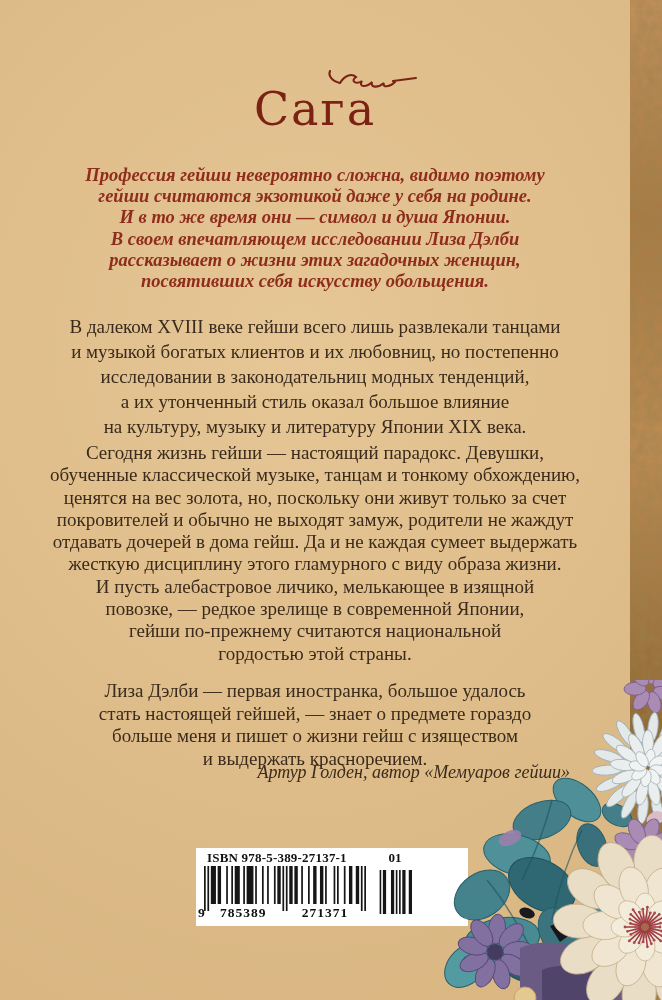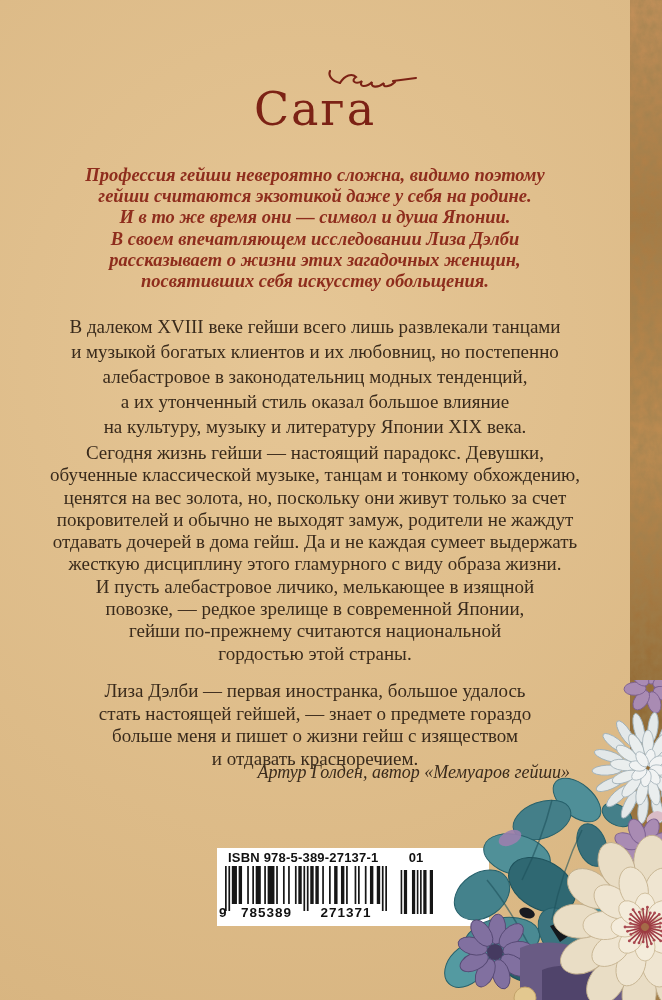--- a/index.html
+++ b/index.html
@@ -30,21 +30,21 @@
   .col > div{white-space:nowrap;font-family:Liberation Serif, serif;}
   .quote{top:165px;font-size:18.5px;line-height:21.2px;font-weight:700;font-style:italic;color:var(--quote-red,#8e2d1d);}
   .para1{top:314px;font-size:19px;line-height:25px;}
   .para2{top:442px;font-size:19px;line-height:22.3px;}
   .para3{top:680px;font-size:19px;line-height:22.5px;}
   .attribution{top:762px;font-size:18px;font-style:italic;text-align:right;padding-right:45px;box-sizing:border-box;}
 
   .barcode-box{
     position:absolute;left:196px;top:848px;width:272px;height:78px;
     background:var(--barcode-background,#fff);z-index:4;
-    font-family:Liberation Sans, sans-serif;color:#111;margin-left:21px;
+    font-family:Liberation Serif, serif;color:#111;
   }
   .isbn-label{position:absolute;left:11px;top:2px;font-size:13px;font-weight:700;letter-spacing:.2px;}
   .addon-label{position:absolute;left:181px;top:2px;width:36px;text-align:center;font-size:13px;font-weight:700;}
   .main-bars{position:absolute;left:8px;top:18px;}
   .addon-bars{position:absolute;left:182px;top:22px;}
   .ean-digits{position:absolute;left:0;top:57px;width:176px;font-size:13.5px;font-weight:700;}
   .ean-digits .d0{position:absolute;left:2px;}
   .ean-digits .d1{position:absolute;left:24px;width:62px;letter-spacing:1px;}
   .ean-digits .d2{position:absolute;left:98px;width:62px;text-align:center;letter-spacing:1px;}
 
@@ -91,41 +91,41 @@
       <div>гейши считаются экзотикой даже у себя на родине.</div>
       <div>И в то же время они — символ и душа Японии.</div>
       <div>В своем впечатляющем исследовании Лиза Дэлби</div>
       <div>рассказывает о жизни этих загадочных женщин,</div>
       <div>посвятивших себя искусству обольщения.</div>
     </div>
 
   <div class="col para1">
       <div>В далеком XVIII веке гейши всего лишь развлекали танцами</div>
       <div>и музыкой богатых клиентов и их любовниц, но постепенно</div>
-      <div>алебастровое в законодательниц модных тенденций,</div>
+      <div>исследовании в законодательниц модных тенденций,</div>
       <div>а их утонченный стиль оказал большое влияние</div>
       <div>на культуру, музыку и литературу Японии XIX века.</div>
     </div>
   <div class="col para2">
       <div>Сегодня жизнь гейши — настоящий парадокс. Девушки,</div>
       <div>обученные классической музыке, танцам и тонкому обхождению,</div>
       <div>ценятся на вес золота, но, поскольку они живут только за счет</div>
       <div>покровителей и обычно не выходят замуж, родители не жаждут</div>
       <div>отдавать дочерей в дома гейш. Да и не каждая сумеет выдержать</div>
       <div>жесткую дисциплину этого гламурного с виду образа жизни.</div>
       <div>И пусть алебастровое личико, мелькающее в изящной</div>
       <div>повозке, — редкое зрелище в современной Японии,</div>
       <div>гейши по-прежнему считаются национальной</div>
       <div>гордостью этой страны.</div>
     </div>
   <div class="col para3">
       <div>Лиза Дэлби — первая иностранка, большое удалось</div>
       <div>стать настоящей гейшей, — знает о предмете гораздо</div>
       <div>больше меня и пишет о жизни гейш с изяществом</div>
-      <div>и отдавать красноречием.</div>
+      <div>и выдержать красноречием.</div>
     </div>
   <div class="col attribution">Артур Голден, автор «Мемуаров гейши»</div>
 
   <div class="barcode-box">
     <div class="isbn-label">ISBN 978-5-389-27137-1</div>
     <div class="addon-label">01</div>
     <svg class="main-bars" id="mainBars" width="162" height="46">
         <rect x="0.00" y="0" width="1.71" height="45" fill="#161616"></rect>
         <rect x="3.41" y="0" width="1.71" height="45" fill="#161616"></rect>
         <rect x="6.82" y="0" width="5.12" height="38" fill="#161616"></rect>

